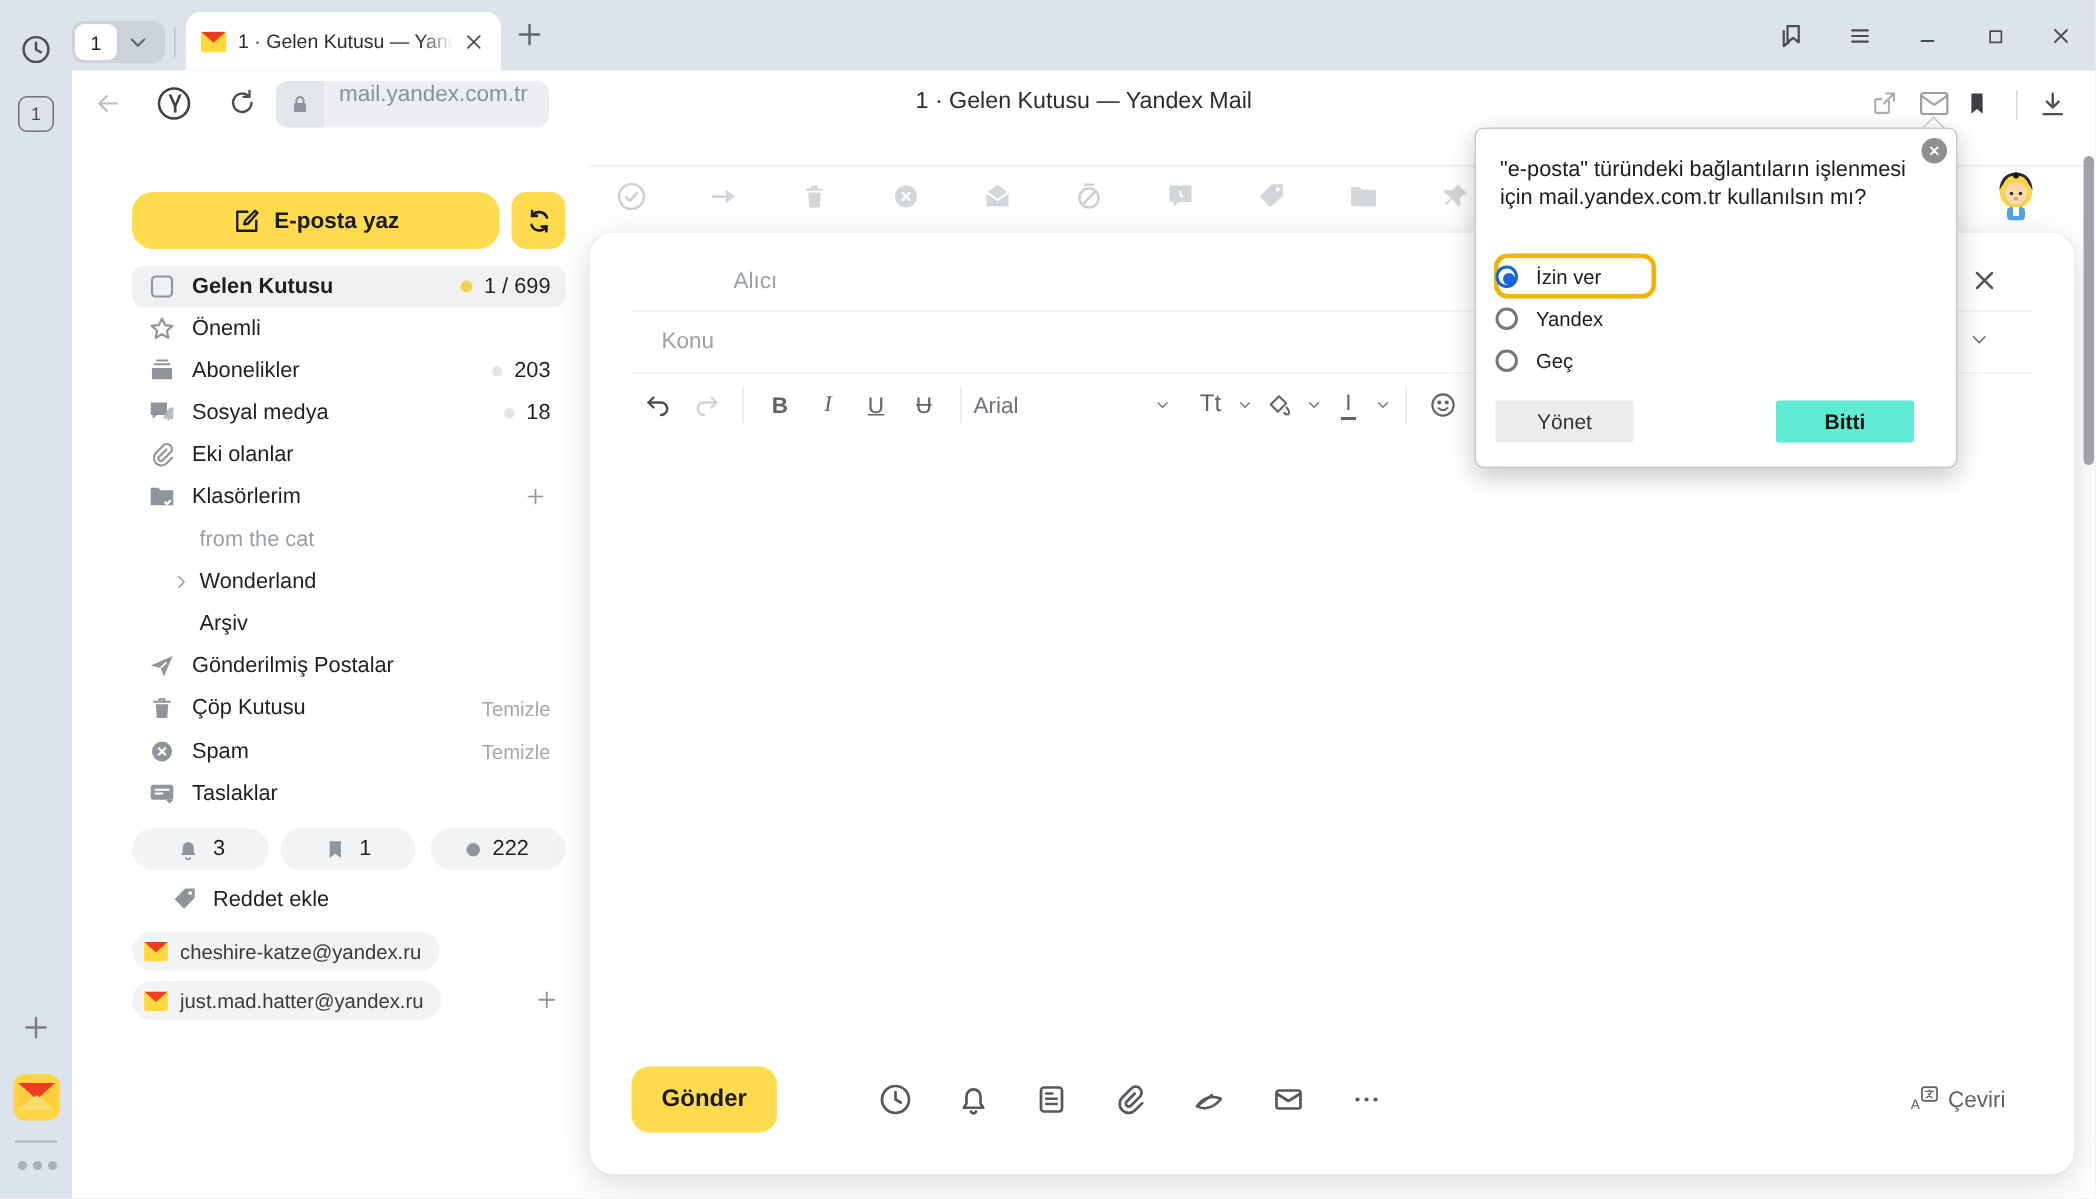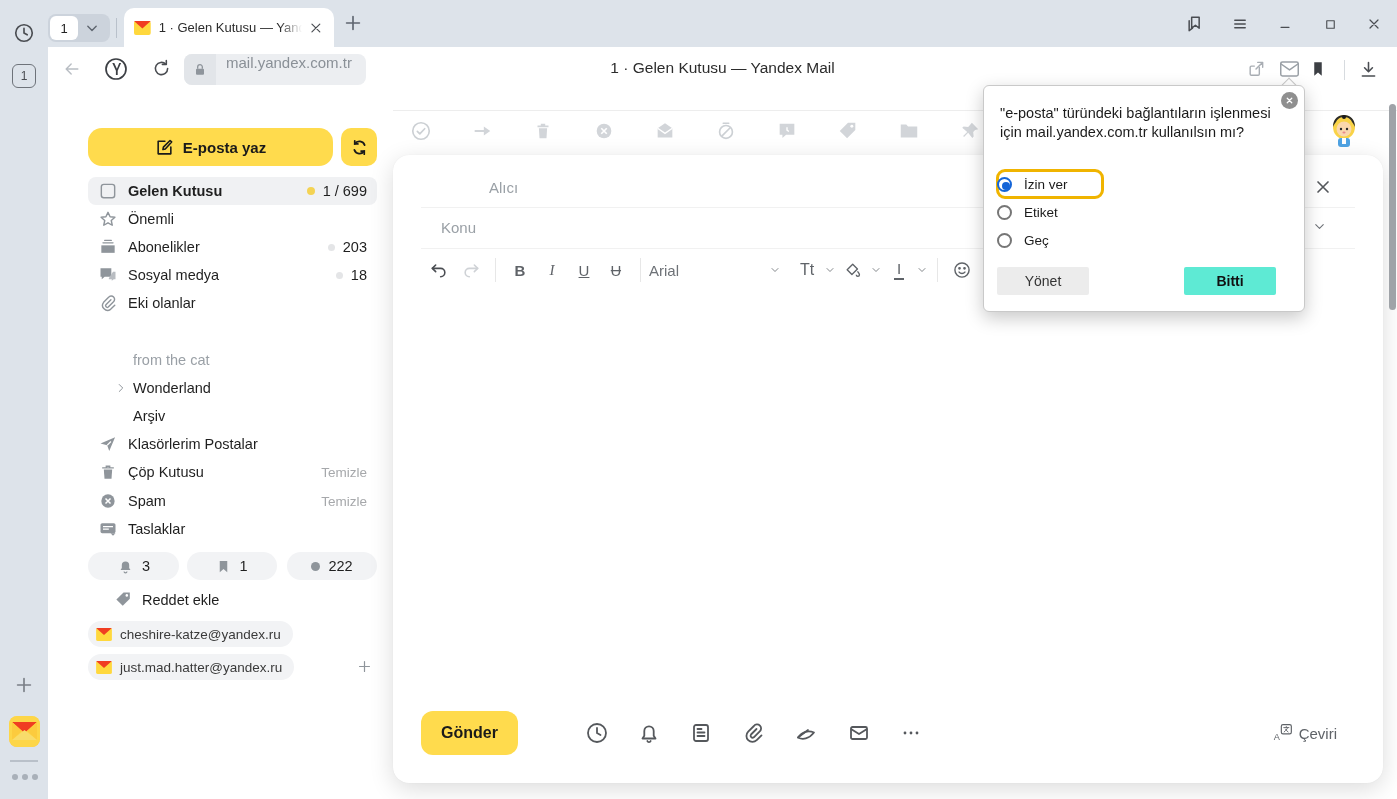--- a/index.html
+++ b/index.html
@@ -269,38 +269,49 @@
       <span class="spacer"></span>
     <span class="dot g"></span>
     <span class="fcount">18</span>
   </div>
   <div class="folder" style="top:197px;">
     <svg class="fic ic" viewBox="0 0 24 24">
         <path d="M15.5 8l-6 6a2 2 0 002.8 2.8l6-6a4 4 0 10-5.6-5.6l-6 6a6 6 0 008.4 8.4l5-5"></path>
       </svg>
     <span class="flabel">Eki olanlar</span>
   </div>
+  <div class="folder" style="top:225px;">
+    <svg class="fic" viewBox="0 0 24 24">
+        <path d="M3 5h6l2 2h10v12H3z" fill="#8f959b"></path>
+        <path d="M14 16l2 2 3-3" stroke="#fff" stroke-width="1.8" fill="none"></path>
+      </svg>
+    <span class="flabel">Klasörlerim</span>
+      <span class="spacer"></span>
+    <svg width="16" height="16" viewBox="0 0 24 24" class="ic" style="margin-right:12px">
+        <path d="M12 5v14M5 12h14"></path>
+      </svg>
+  </div>
   <div class="folder" style="top:254px;">
     <span class="flabel muted" style="margin-left:45px">from the cat</span>
   </div>
   <div class="folder" style="top:282px;">
     <svg width="14" height="14" viewBox="0 0 24 24" class="ic" style="margin-left:26px">
         <path d="M9 6l6 6-6 6"></path>
       </svg>
     <span class="flabel" style="margin-left:5px">Wonderland</span>
   </div>
   <div class="folder" style="top:310px;">
     <span class="flabel" style="margin-left:45px">Arşiv</span>
   </div>
   <div class="folder" style="top:338px;">
     <svg class="fic" viewBox="0 0 24 24">
         <path d="M3 11.5L20.5 4l-7 16.5-2.5-7z" fill="#8f959b"></path>
         <path d="M11 13.5l4.5-4.5" stroke="#fff" stroke-width="1.4"></path>
       </svg>
-    <span class="flabel">Klasörlerim Postalar</span>
+    <span class="flabel">Gönderilmiş Postalar</span>
   </div>
   <div class="folder" style="top:366px;">
     <svg class="fic" viewBox="0 0 24 24">
         <path d="M5 7h14M10 7V5h4v2" stroke="#8f959b" stroke-width="1.7" fill="none"></path>
         <path d="M7 9h10l-.8 11H7.8z" fill="#8f959b"></path>
       </svg>
     <span class="flabel">Çöp Kutusu</span>
       <span class="spacer"></span>
     <span class="faction">Temizle</span>
   </div>
@@ -574,21 +585,21 @@
       </svg>
   </div>
   <div class="popup-msg">"e-posta" türündeki bağlantıların işlenmesi için mail.yandex.com.tr kullanılsın mı?</div>
   <div class="focusring"></div>
   <div class="radio-row" style="top:91px;">
     <span class="radio on"></span>
     <span class="radio-label">İzin ver</span>
   </div>
   <div class="radio-row" style="top:119px;">
     <span class="radio"></span>
-    <span class="radio-label">Etiket</span>
+    <span class="radio-label">Yandex</span>
   </div>
   <div class="radio-row" style="top:147px;">
     <span class="radio"></span>
     <span class="radio-label">Geç</span>
   </div>
   <button class="pbtn manage">Yönet</button>
   <button class="pbtn done">Bitti</button>
 </div>
 
 </body></html>

